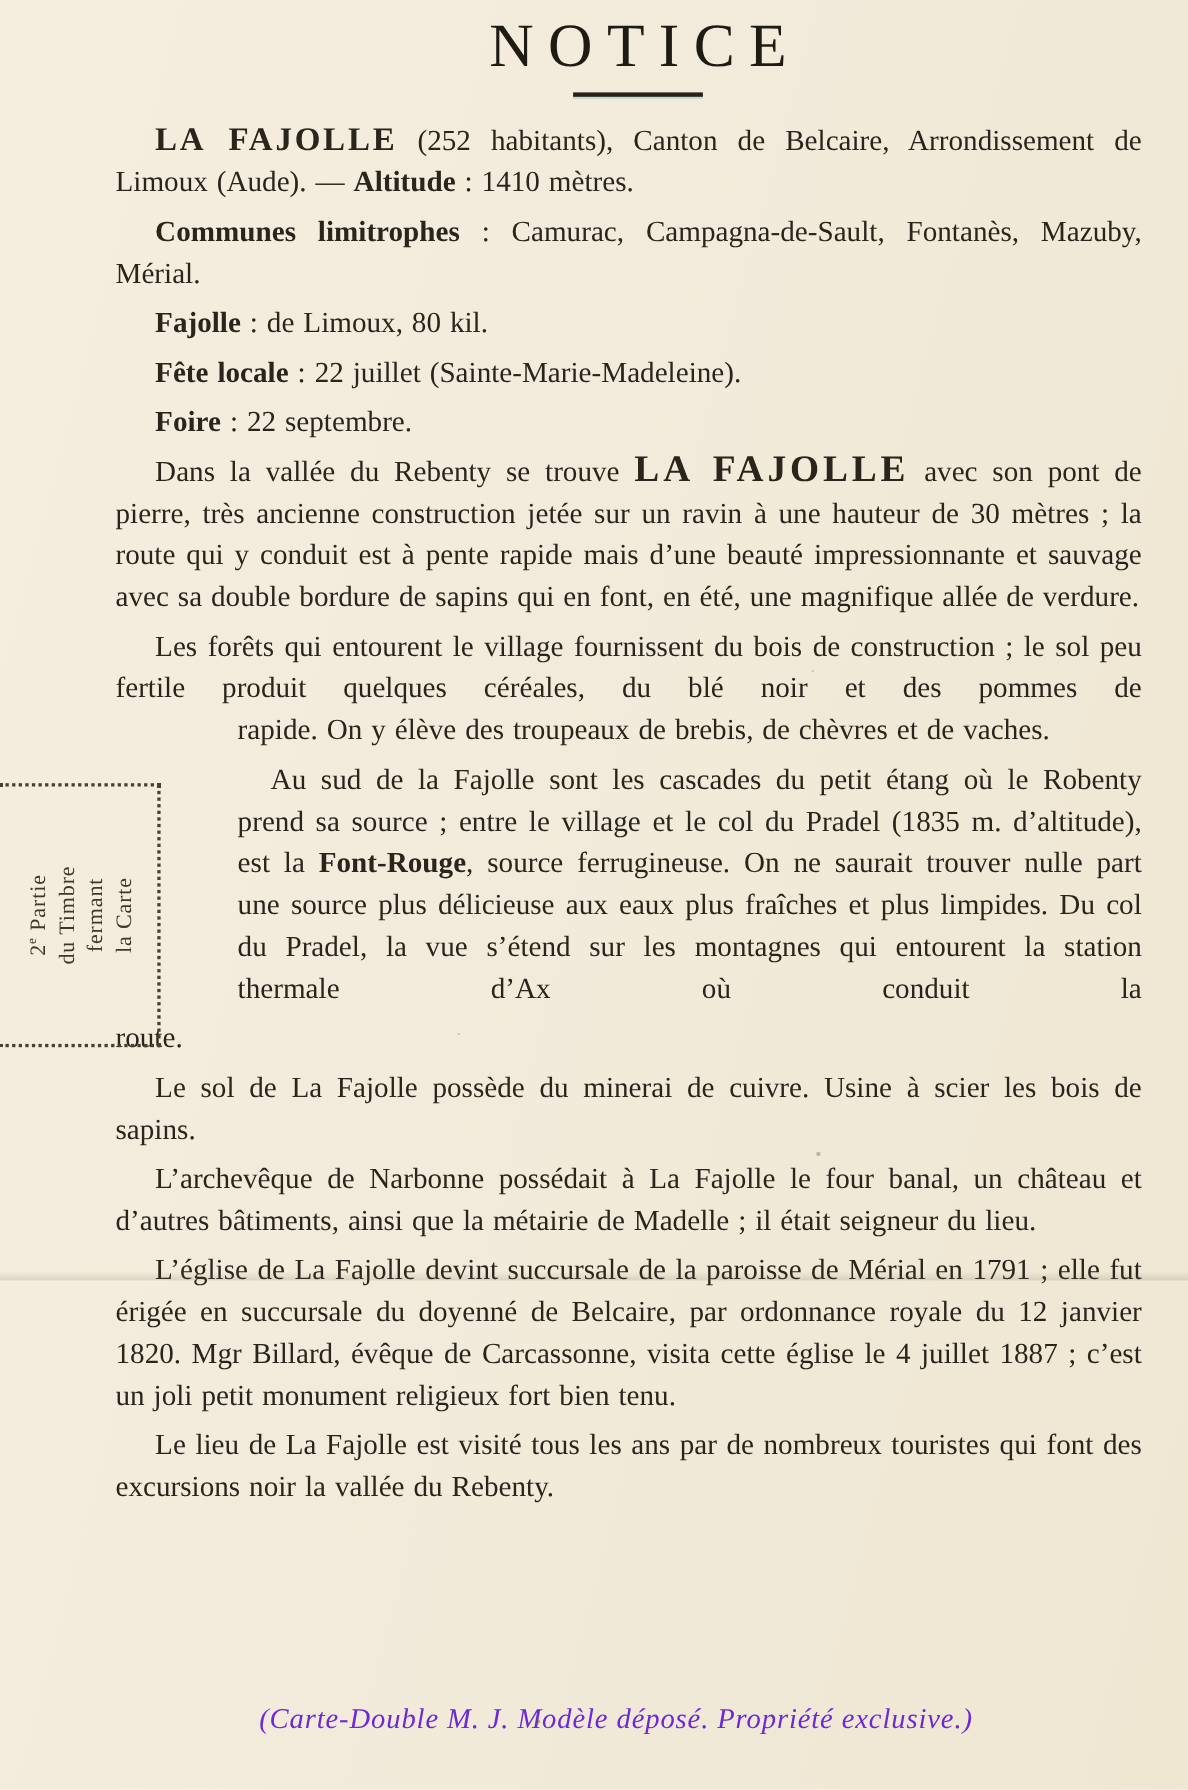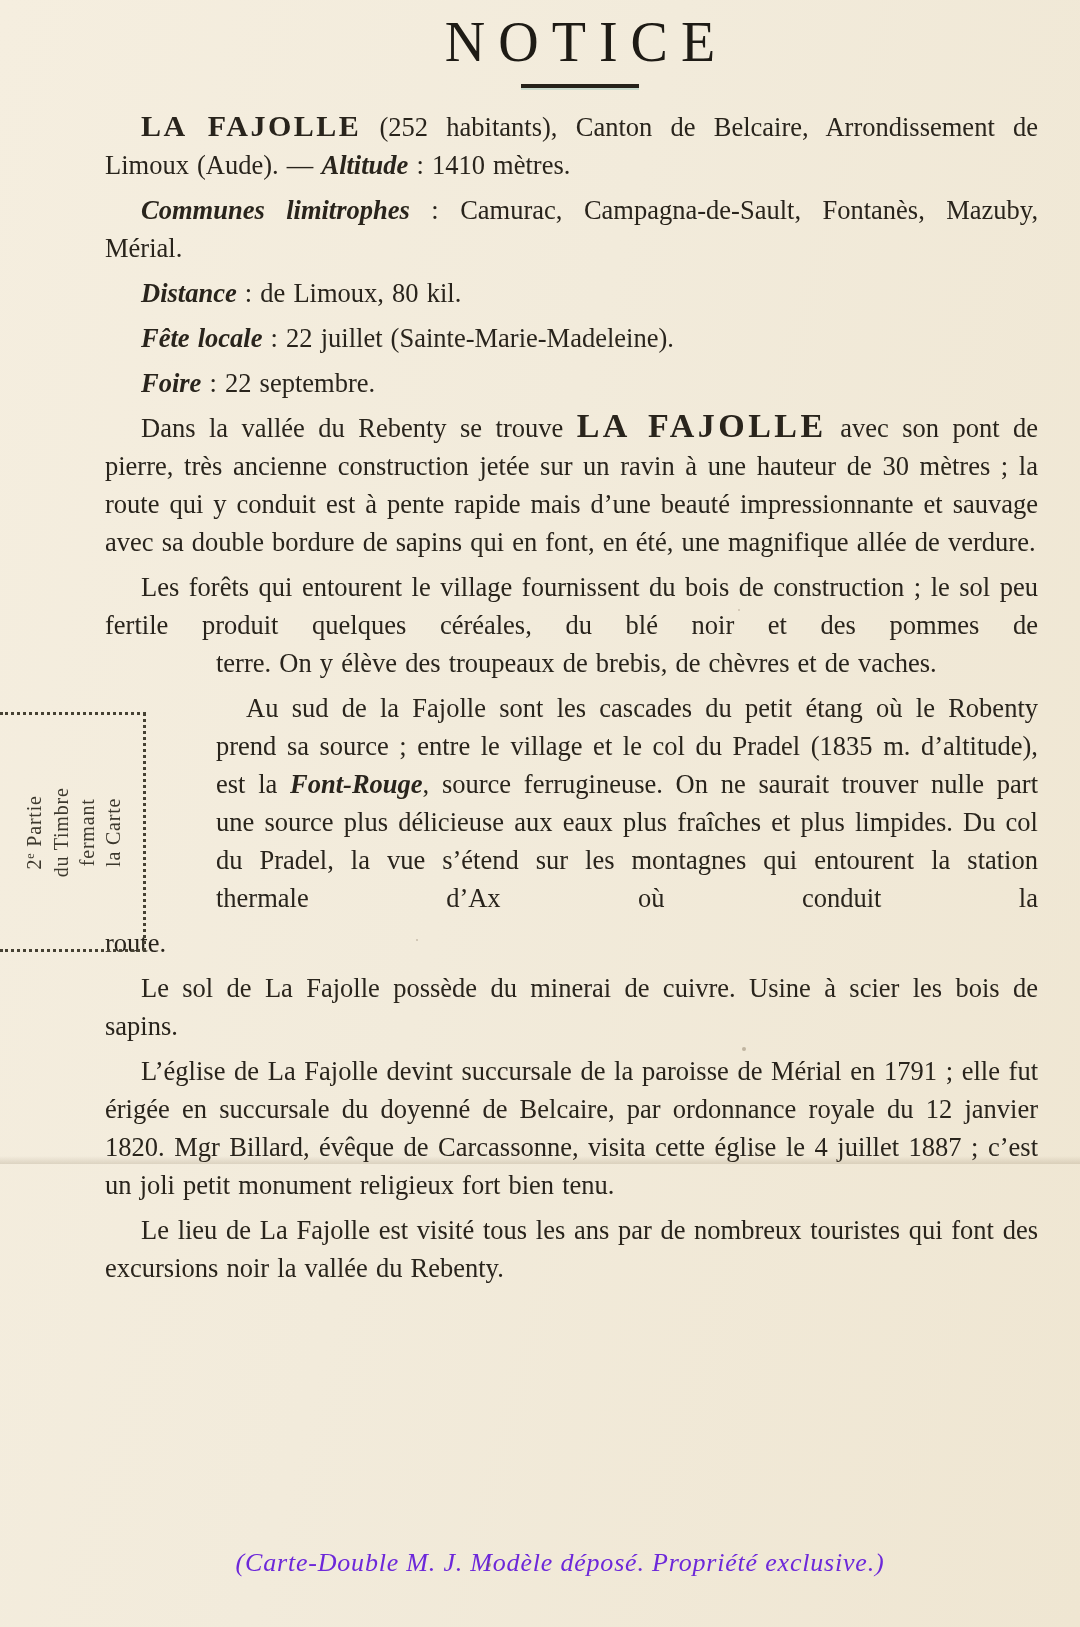--- a/index.html
+++ b/index.html
@@ -29,21 +29,21 @@
     text-align:justify;
   }
   .para{margin:0 0 7px;}
   .ind{text-indent:36px;}
   .nogap{margin-bottom:0;}
   .cut{margin-left:111px;}
   .ind-sm{text-indent:30px;}
   .jlast{text-align-last:justify;}
   .b1{font-weight:700;font-size:30px;letter-spacing:2.5px;line-height:1;}
   .b2{font-weight:700;font-size:34px;letter-spacing:3.5px;line-height:1;}
-  .itb{font-style:italic;font-weight:700;}
+  .itb{font-weight:700;}
 
   
   .stamp-box{
     position:absolute;left:0;top:712px;width:143px;height:234px;
     border-top:3px dotted #464133;
     border-right:3px dotted #464133;
     border-bottom:3px dotted #464133;
     display:flex;align-items:center;justify-content:center;
   }
   .stamp-rot{
@@ -84,36 +84,37 @@
 
   <h1 class="title">NOTICE</h1>
   <div class="title-rule"></div>
 
   <div class="body">
 
     <p class="para ind"><span class="b1">LA FAJOLLE</span><span> (252 habitants), Canton de Belcaire, Arrondissement de Limoux (Aude). — </span><span class="itb">Altitude</span><span> : 1410 mètres.</span></p>
 
     <p class="para ind"><span class="itb">Communes limitrophes</span><span> : Camurac, Campagna-de-Sault, Fontanès, Mazuby, Mérial.</span></p>
 
-    <p class="para ind"><span class="itb">Distance</span><span> : de Limoux, 80 kil.</span></p>
+    <p class="para ind"><span class="itb">Fajolle</span><span> : de Limoux, 80 kil.</span></p>
 
     <p class="para ind"><span class="itb">Fête locale</span><span> : 22 juillet (Sainte-Marie-Madeleine).</span></p>
 
     <p class="para ind"><span class="itb">Foire</span><span> : 22 septembre.</span></p>
 
     <p class="para ind"><span>Dans la vallée du Rebenty se trouve </span><span class="b2">LA FAJOLLE</span><span> avec son pont de pierre, très ancienne construction jetée sur un ravin à une hauteur de 30 mètres ; la route qui y conduit est à pente rapide mais d’une beauté impressionnante et sauvage avec sa double bordure de sapins qui en font, en été, une magnifique allée de verdure.</span></p>
 
     <p class="para ind nogap jlast">Les forêts qui entourent le village fournissent du bois de construction ; le sol peu fertile produit quelques céréales, du blé noir et des pommes de</p>
-    <p class="para cut">terre. On y élève des troupeaux de brebis, de chèvres et de vaches.</p>
+    <p class="para cut">rapide. On y élève des troupeaux de brebis, de chèvres et de vaches.</p>
 
     <p class="para cut ind-sm jlast"><span>Au sud de la Fajolle sont les cascades du petit étang où le Robenty prend sa source ; entre le village et le col du Pradel (1835 m. d’altitude), est la </span><span class="itb">Font-Rouge</span><span>, source ferrugineuse. On ne saurait trouver nulle part une source plus délicieuse aux eaux plus fraîches et plus limpides. Du col du Pradel, la vue s’étend sur les montagnes qui entourent la station thermale d’Ax où conduit la</span></p>
     <p class="para">route.</p>
 
     <p class="para ind">Le sol de La Fajolle possède du minerai de cuivre. Usine à scier les bois de sapins.</p>
 
+    <p class="para ind">L’archevêque de Narbonne possédait à La Fajolle le four banal, un château et d’autres bâtiments, ainsi que la métairie de Madelle ; il était seigneur du lieu.</p>
 
     <p class="para ind">L’église de La Fajolle devint succursale de la paroisse de Mérial en 1791 ; elle fut érigée en succursale du doyenné de Belcaire, par ordonnance royale du 12 janvier 1820. Mgr Billard, évêque de Carcassonne, visita cette église le 4 juillet 1887 ; c’est un joli petit monument religieux fort bien tenu.</p>
 
     <p class="para ind">Le lieu de La Fajolle est visité tous les ans par de nombreux touristes qui font des excursions noir la vallée du Rebenty.</p>
 
   </div>
 
   <div class="stamp-box">
     <div class="stamp-rot">
       <div><span>2</span><sup>e</sup><span> Partie</span></div>

